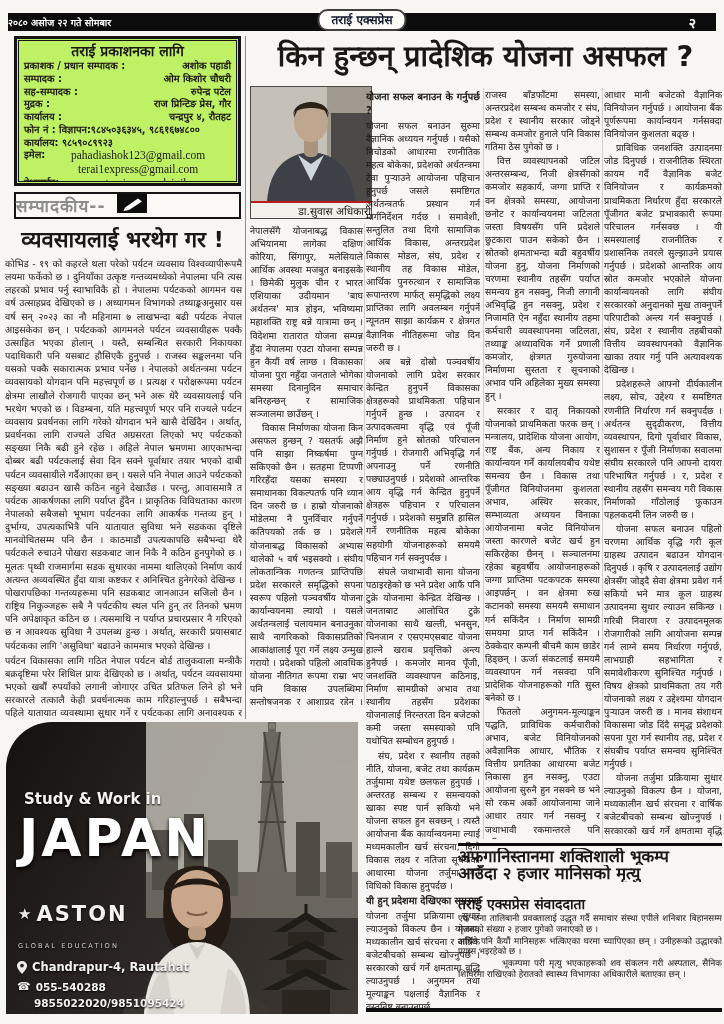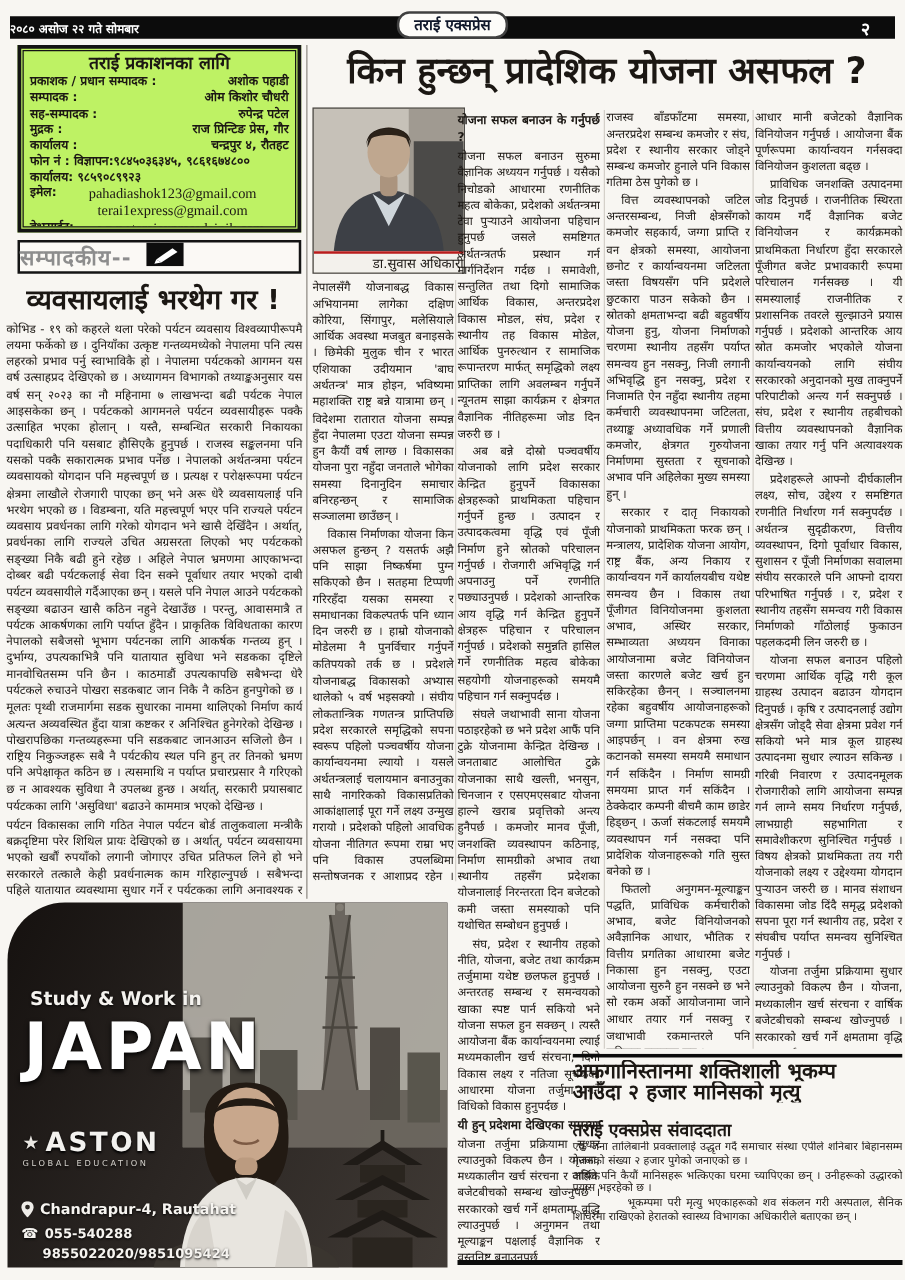--- a/index.html
+++ b/index.html
@@ -63,21 +63,21 @@
   .ad-pagoda{position:absolute;right:2px;bottom:0;width:100px;height:112px}
   .ad-woman{position:absolute;left:112px;bottom:0;width:158px;height:176px}
   .ad-study{position:absolute;left:18px;top:68px;font-size:15px;font-weight:bold;color:#f4f2ee;white-space:nowrap;
             text-shadow:0 1px 2px #000}
   .ad-japan{position:absolute;left:13px;top:86px;font-size:52px;font-weight:bold;color:#fff;letter-spacing:3px;
             text-shadow:0 2px 4px #000}
   .ad-brand{position:absolute;left:12px;top:180px;color:#f3f2ef;text-shadow:0 1px 2px #000}
   .ad-brand-row{display:flex;align-items:center;gap:5px}
   .star{font-size:15px;color:#e9e7e2}
   .ad-brand-name{font-size:21px;font-weight:bold;letter-spacing:2px}
-  .ad-brand-sub{font-size:6.6px;letter-spacing:2.1px;color:#d4d1cb;margin-top:1px}
+  .ad-brand-sub{font-size:6.6px;letter-spacing:2.1px;color:#d4d1cb;margin-top:16px}
   .ad-row{position:absolute;left:11px;display:flex;align-items:center;gap:5px;color:#f6f4f0;
           font-weight:bold;text-shadow:0 1px 2px #000}
   .ad-addr{top:238px;font-size:11.5px}
   .ad-tel{top:258px;font-size:10.5px}
   .ad-mob{top:275px;font-size:10.5px;padding-left:17px}
   .phone-glyph{font-size:11px}
 
   
   .quake{left:458px;top:843px;width:264px;height:166px;overflow:hidden}
   .quake-toprule{height:2.5px;background:#0c0c0c;margin-bottom:2px}

